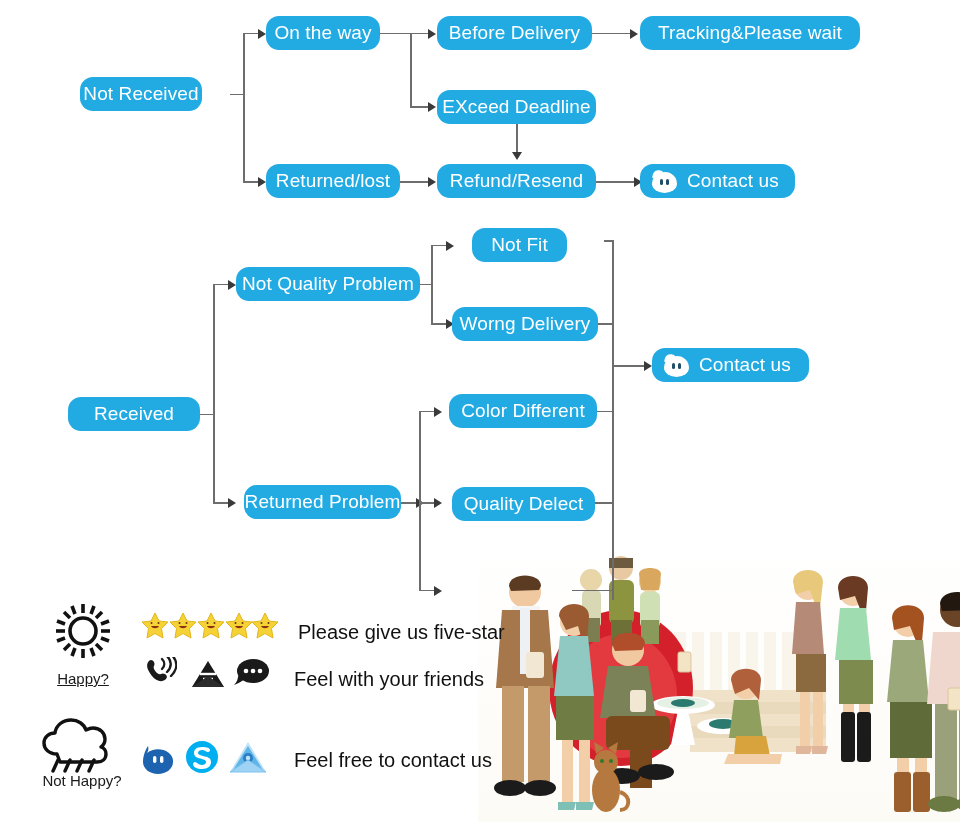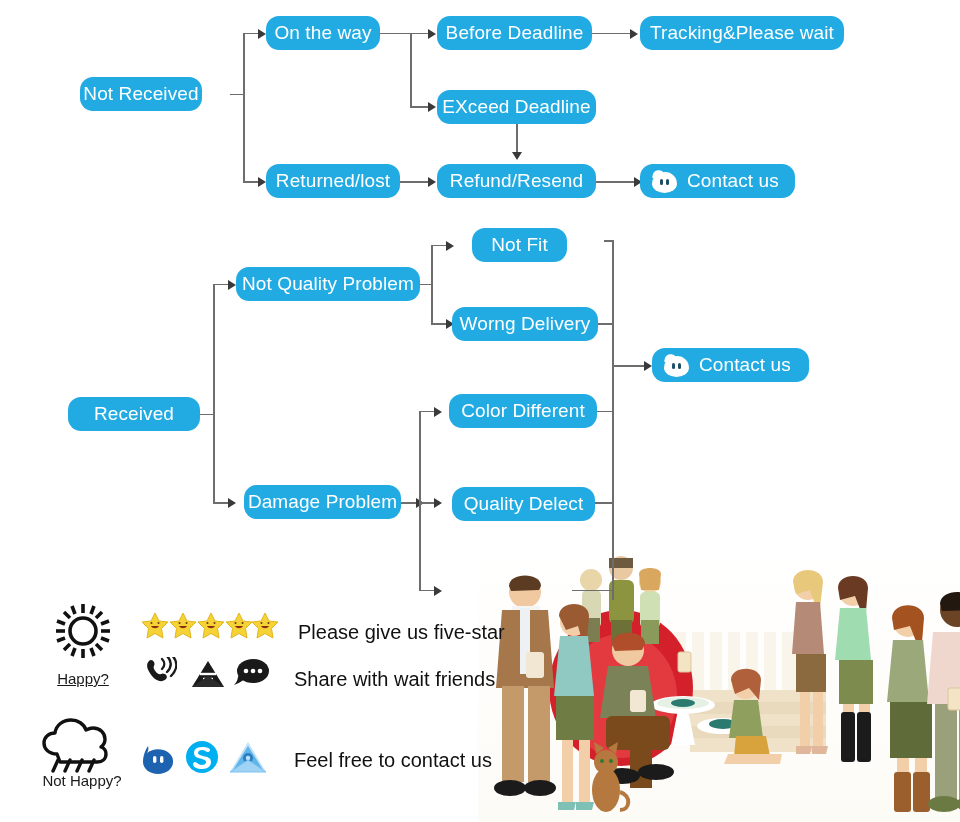--- a/index.html
+++ b/index.html
@@ -124,26 +124,26 @@
 
   <div class="node" style="left:266px;top:16px;width:114px;">On the way</div>
 
   <div class="ln h" style="left:380px;top:32.5px;width:52px;"></div>
   <div class="arw" style="left:428px;top:28.5px;"></div>
 
   <div class="ln v" style="left:410px;top:33px;height:74px;"></div>
   <div class="ln h" style="left:410px;top:106px;width:22px;"></div>
   <div class="arw" style="left:428px;top:102px;"></div>
 
-  <div class="node" style="left:437px;top:16px;width:155px;">Before Deadline</div>
+  <div class="node" style="left:437px;top:16px;width:155px;">Before Delivery</div>
 
   <div class="ln h" style="left:592px;top:32.5px;width:42px;"></div>
   <div class="arw" style="left:630px;top:28.5px;"></div>
 
-  <div class="node" style="left:640px;top:16px;width:204px;">Tracking&amp;Please wait</div>
+  <div class="node" style="left:640px;top:16px;width:220px;">Tracking&amp;Please wait</div>
 
   <div class="node" style="left:437px;top:90px;width:159px;">EXceed Deadline</div>
 
   <div class="ln v" style="left:516px;top:124px;height:30px;"></div>
   <div class="arw down" style="left:512px;top:152px;"></div>
 
   <div class="node" style="left:266px;top:164px;width:134px;">Returned/lost</div>
 
   <div class="ln h" style="left:400px;top:181px;width:32px;"></div>
   <div class="arw" style="left:428px;top:177px;"></div>
@@ -178,21 +178,21 @@
   <div class="ln v" style="left:431px;top:245px;height:79px;"></div>
   <div class="ln h" style="left:431px;top:244.5px;width:18px;"></div>
   <div class="arw" style="left:446px;top:240.5px;"></div>
   <div class="ln h" style="left:431px;top:323px;width:18px;"></div>
   <div class="arw" style="left:446px;top:319px;"></div>
 
   <div class="node" style="left:472px;top:228px;width:95px;">Not Fit</div>
 
   <div class="node" style="left:452px;top:307px;width:146px;">Worng Delivery</div>
 
-  <div class="node" style="left:244px;top:485px;width:157px;">Damage Problem</div>
+  <div class="node" style="left:244px;top:485px;width:157px;">Returned Problem</div>
 
   <div class="ln h" style="left:401px;top:502px;width:18px;"></div>
   <div class="arw" style="left:416px;top:498px;"></div>
   <div class="ln v" style="left:419px;top:411px;height:180px;"></div>
   <div class="ln h" style="left:419px;top:410.5px;width:18px;"></div>
   <div class="arw" style="left:434px;top:406.5px;"></div>
   <div class="ln h" style="left:419px;top:502px;width:18px;"></div>
   <div class="arw" style="left:434px;top:498px;"></div>
   <div class="ln h" style="left:419px;top:589.5px;width:18px;"></div>
   <div class="arw" style="left:434px;top:585.5px;"></div>
@@ -475,21 +475,21 @@
   </div>
   <div class="smicon" style="left:233px;top:657px;width:38px;height:32px;">
     <svg width="38" height="32" viewBox="0 0 38 32">
       <ellipse cx="20" cy="14" rx="16" ry="12" fill="#1a1a1a"></ellipse>
       <path d="M12 22c-4 3-8 5-11 6 3-3 4-6 4-9z" fill="#1a1a1a"></path>
       <circle cx="13" cy="14" r="2.3" fill="#ffffff"></circle>
         <circle cx="20" cy="14" r="2.3" fill="#ffffff"></circle>
         <circle cx="27" cy="14" r="2.3" fill="#ffffff"></circle>
     </svg>
   </div>
-  <div class="msg" style="left:294px;top:668px;">Share with wait friends</div>
+  <div class="msg" style="left:294px;top:668px;">Feel with your friends</div>
 
   <div class="smicon" style="left:143px;top:742px;width:32px;height:32px;">
     <svg width="32" height="32" viewBox="0 0 32 32">
       <path d="M5 4c1 4 0 5-1 7 10-8 27-2 26 9 0 7-7 12-15 12S0 27 0 20C0 13 3 7 5 4z" fill="#1E63B0"></path>
       <rect x="10" y="14" width="3.4" height="7" rx="1.7" fill="#ffffff"></rect>
       <rect x="17" y="14" width="3.4" height="7" rx="1.7" fill="#ffffff"></rect>
     </svg>
   </div>
   <div class="smicon" style="left:185px;top:740px;width:34px;height:34px;">
     <svg width="34" height="34" viewBox="0 0 34 34">

